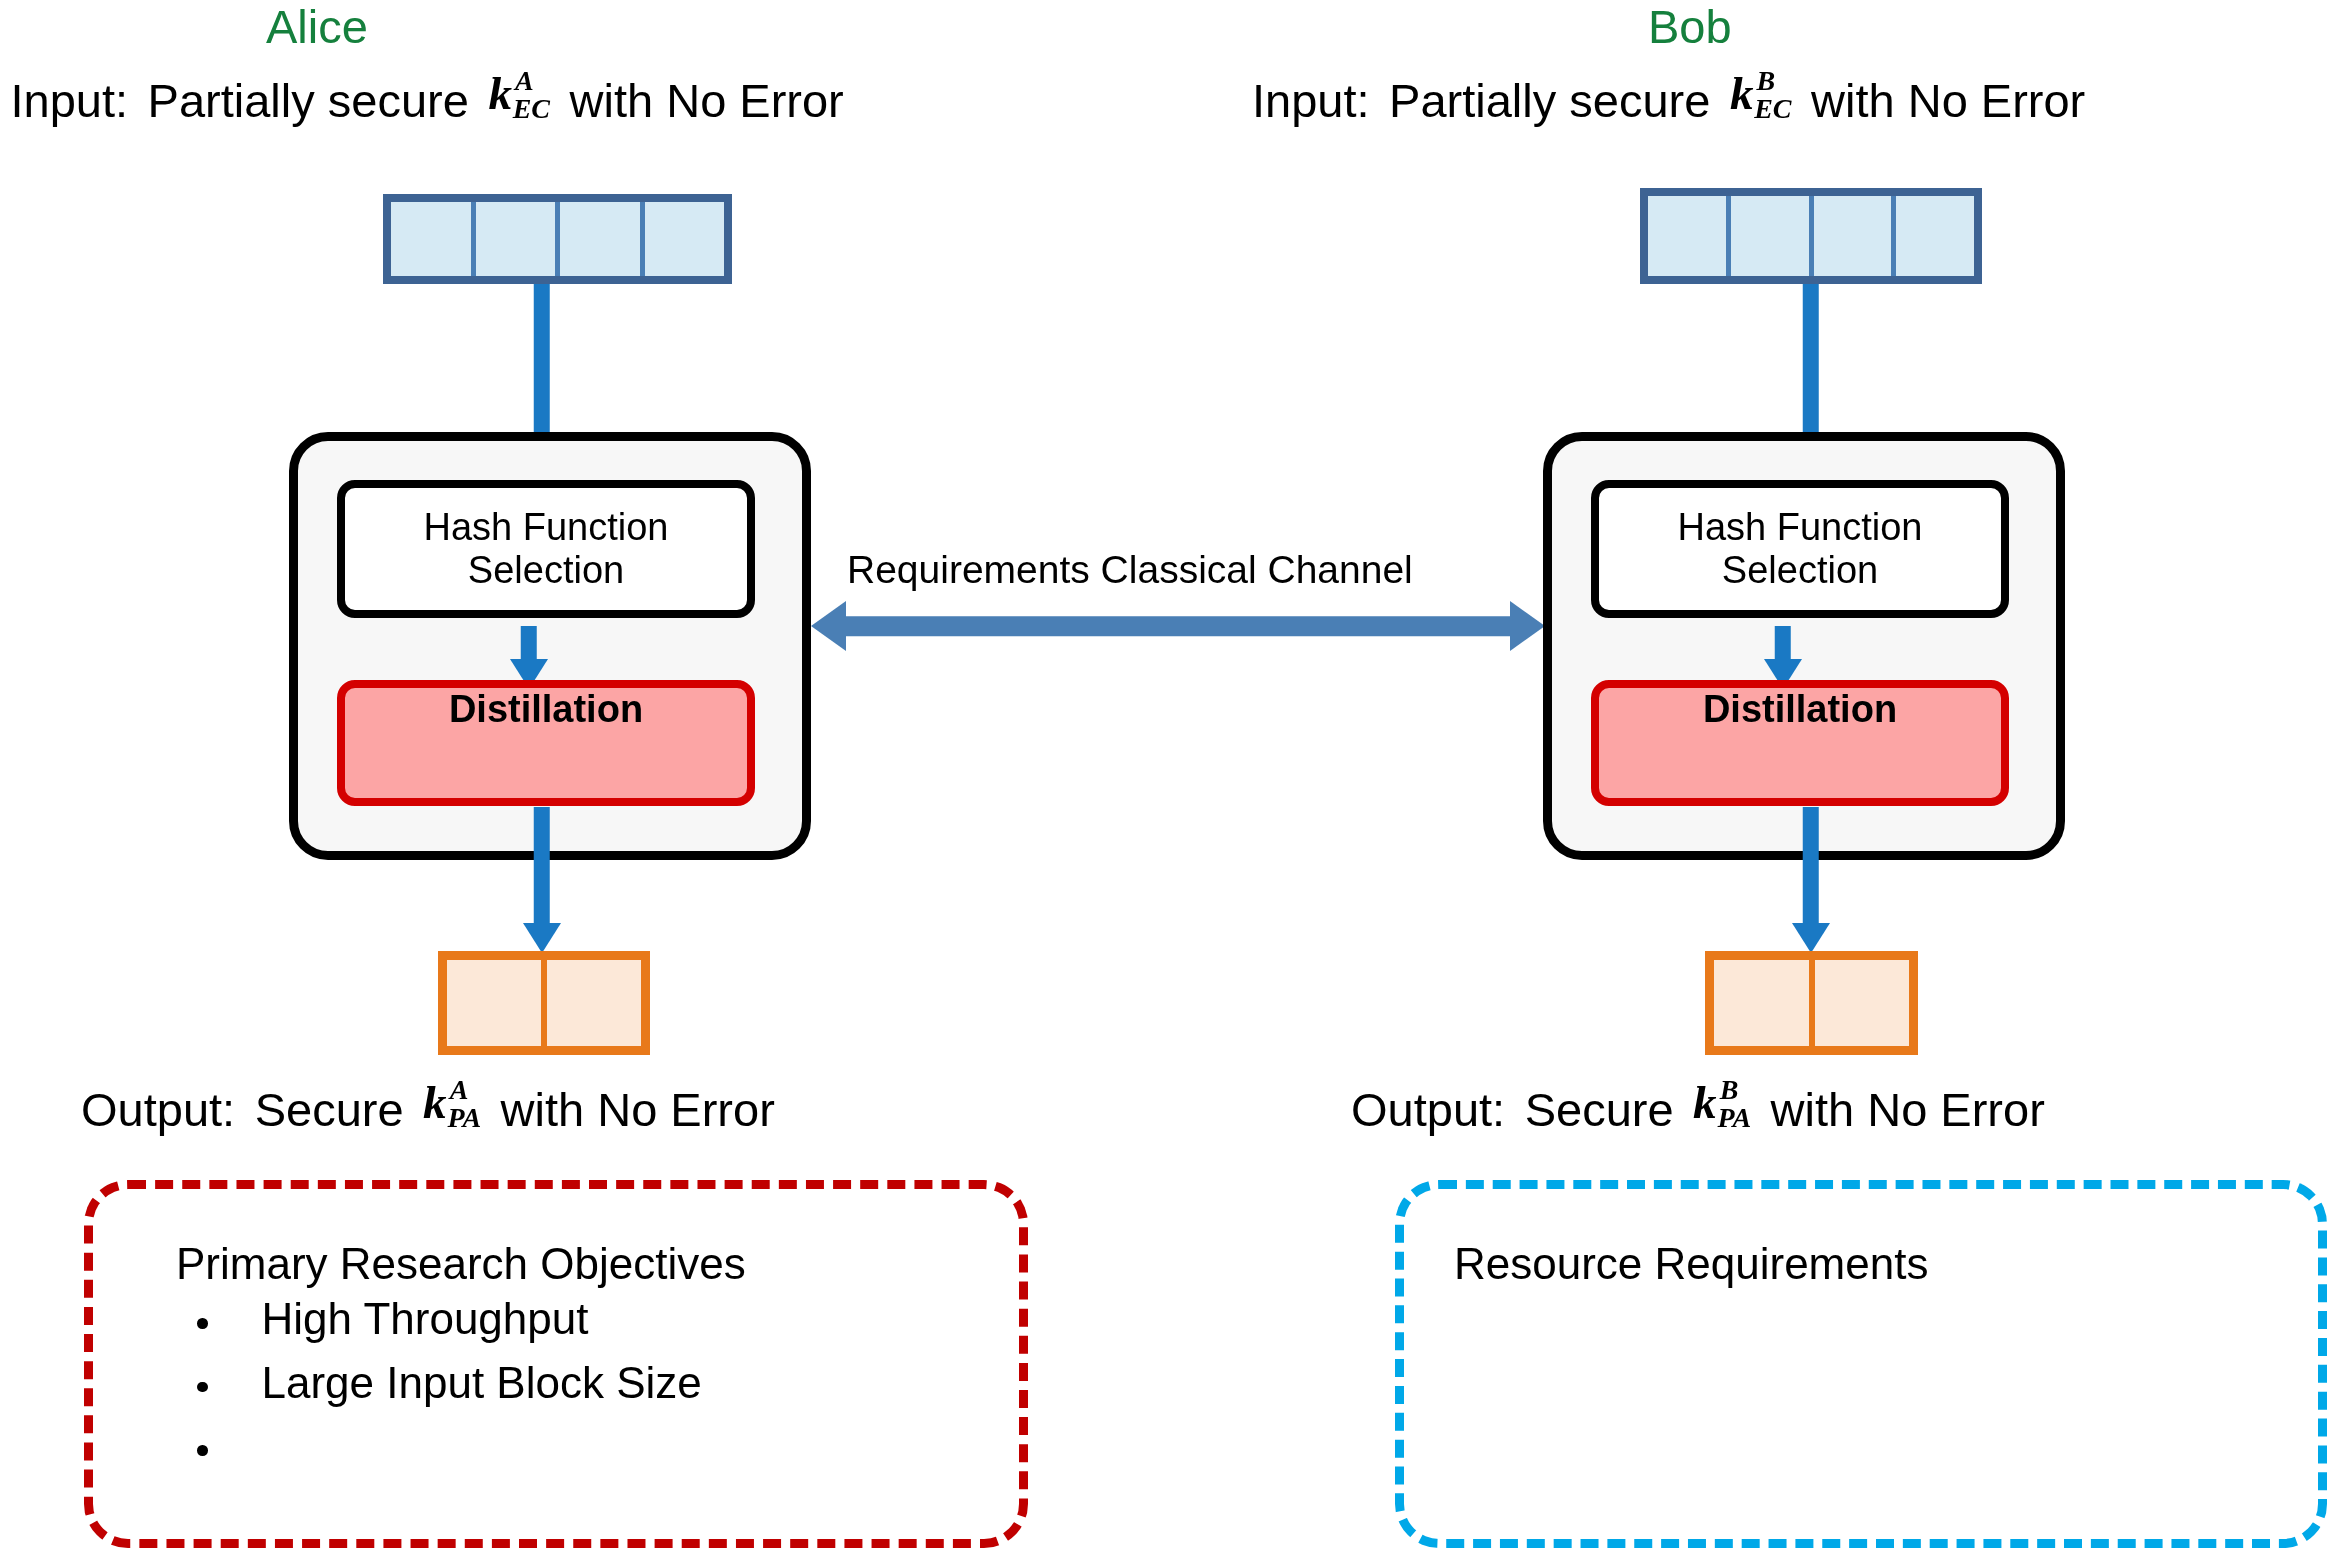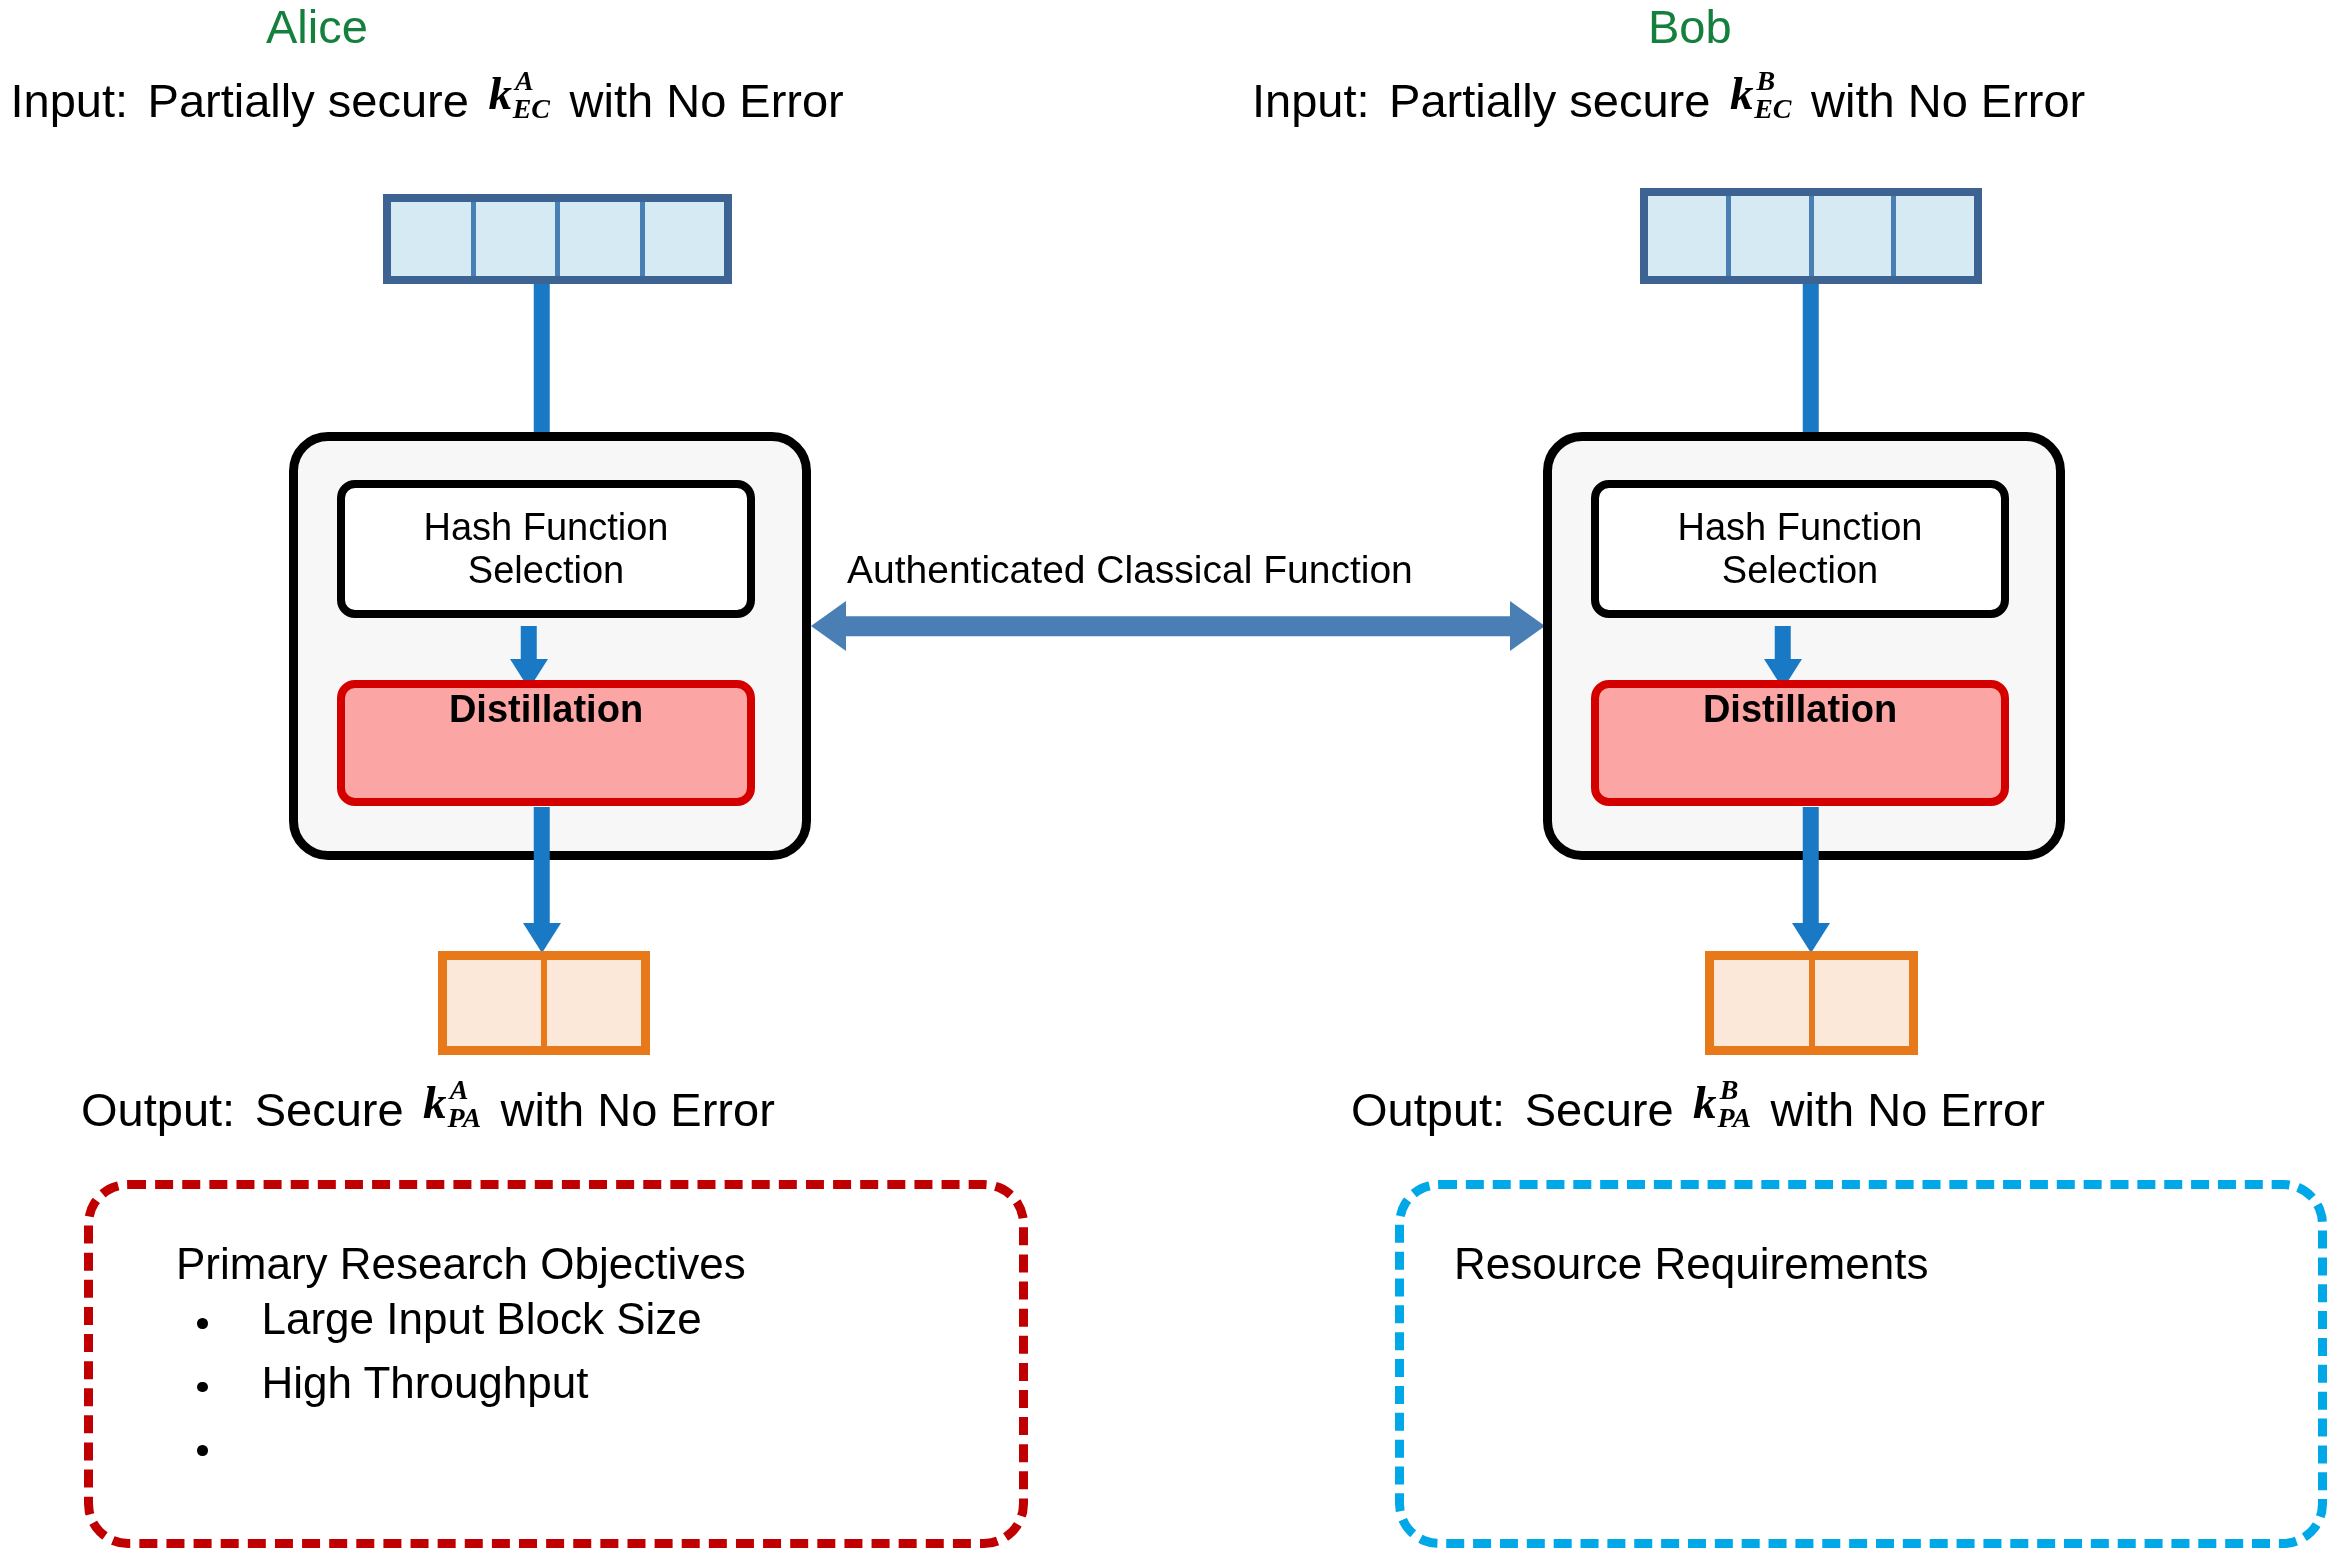--- a/index.html
+++ b/index.html
@@ -156,33 +156,33 @@
     </span>
     <span class="gap-md"></span>
     <span class="w">with No Error</span>
   </div>
 
   <div class="callout red" style="left:84px;top:1180px;width:944px;height:368px;">
     <div class="ctitle" style="left:83px;top:36px;">Primary Research Objectives</div>
     <ul class="bullets" style="left:104px;top:105px;">
       <li>
         <span class="dot"></span>
-        <span class="btxt">Large Input Block Size</span>
+        <span class="btxt">High Throughput</span>
       </li>
       <li>
         <span class="dot"></span>
-        <span class="btxt">High Throughput</span>
+        <span class="btxt">Large Input Block Size</span>
       </li>
       <li>
         <span class="dot"></span>
       </li>
     </ul>
   </div>
 
-  <div class="chan-label" style="left:847px;top:548px;">Authenticated Classical Function</div>
+  <div class="chan-label" style="left:847px;top:548px;">Requirements Classical Channel</div>
 
   <div class="biarrow" style="left:811px;top:601px;width:734px;">
     <div class="tipL"></div>
     <div class="bar"></div>
     <div class="tipR"></div>
   </div>
 
   <div class="party-title" style="left:1648px;top:-1.5px;">Bob</div>
 
   <div class="sentence" style="left:1252px;top:66px;">

